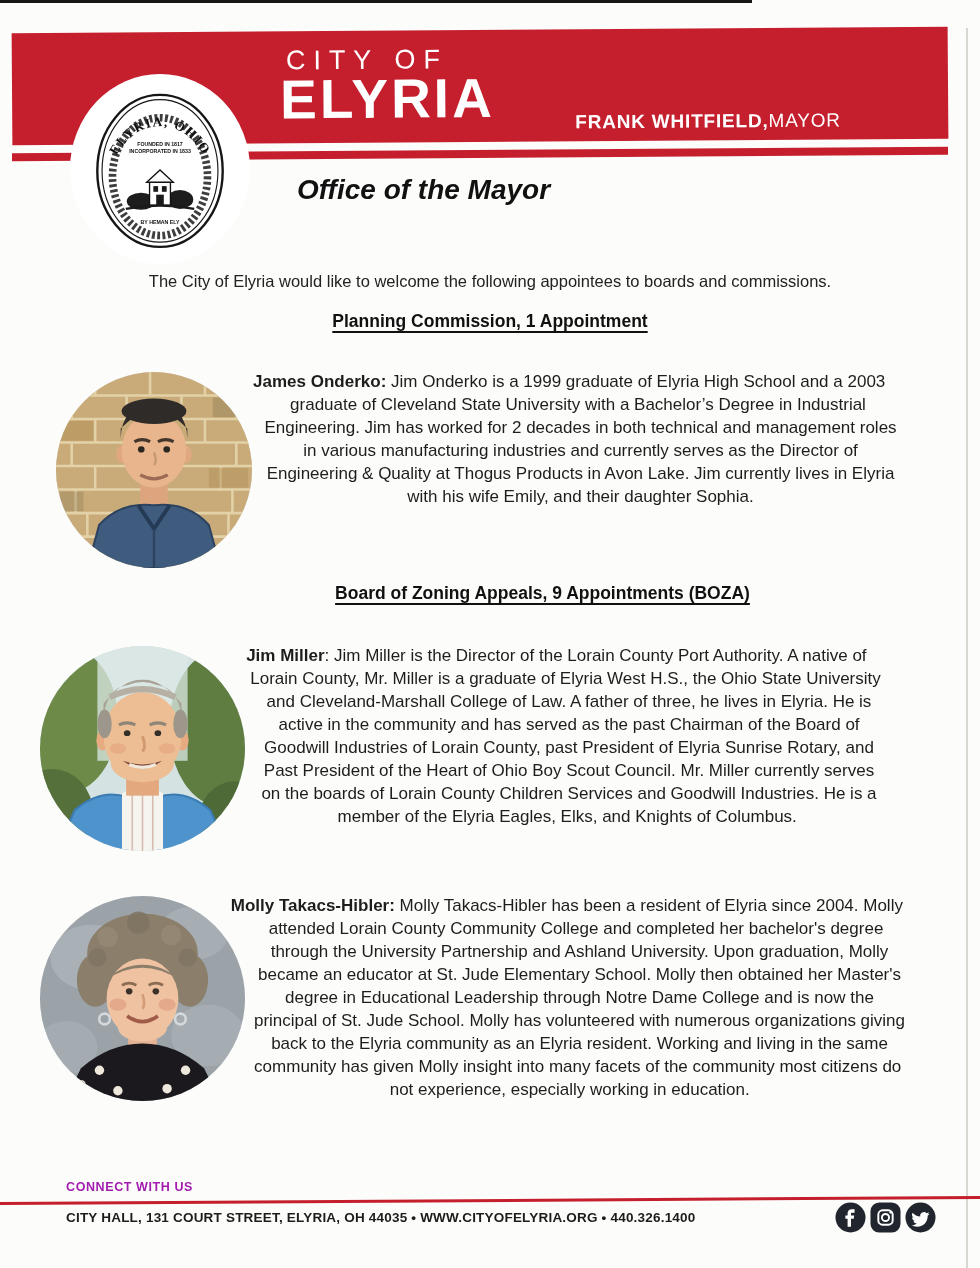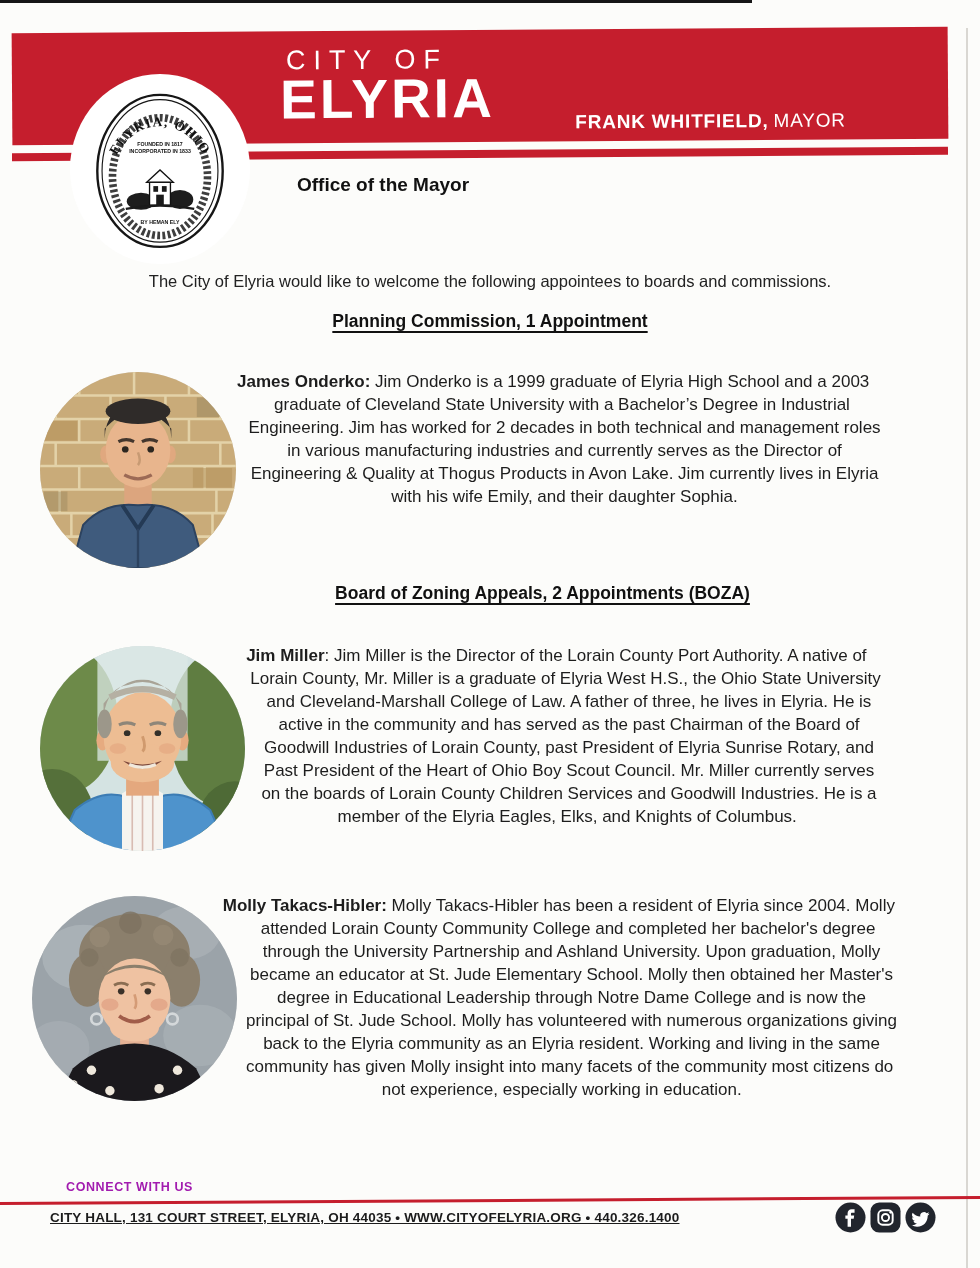--- a/index.html
+++ b/index.html
@@ -23,33 +23,33 @@
   }
   .banner .cityname{
     position:absolute;left:268px;top:41px;color:#fff;
     font-size:55px;font-weight:700;letter-spacing:3px;line-height:1;
   }
   .banner .mayorline{
     position:absolute;left:563px;top:82px;color:#fff;
     font-size:19px;letter-spacing:.8px;white-space:nowrap;
   }
   .banner .mayorline .b{font-weight:700;}
-  .banner .mayorline .l{font-weight:400;margin-left:5px;}
+  .banner .mayorline .l{font-weight:400;}
   .stripe{
     position:absolute;left:12px;top:150px;width:936px;height:8px;
     background:#c51e2d;transform:rotate(-0.4deg);
   }
   .seal-wrap{
     position:absolute;left:70px;top:74px;width:180px;height:190px;
     background:#fff;border-radius:50%;
     display:flex;align-items:center;justify-content:center;
   }
   .office-title{
     position:absolute;left:297px;top:174px;
-    font-size:19px;font-weight:700;color:#111;
+    font-size:28px;font-weight:700;color:#111;font-style:italic;
   }
 
   
   .intro{
     position:absolute;top:272px;left:0;width:100%;margin:0;
     text-align:center;font-size:16.5px;color:#222;
   }
   .sec-heading{
     position:absolute;left:0;width:100%;margin:0;text-align:center;
     font-size:17.5px;font-weight:700;color:#111;
@@ -60,39 +60,39 @@
 
   .bio{position:absolute;}
   .bio .photo{
     float:left;border-radius:50%;overflow:hidden;
     shape-outside:circle(50%);shape-margin:10px;margin:2px 8px 6px 0;
     background:#ddd;
   }
   .bio .photo svg{display:block;width:100%;height:100%;}
   .bio p{margin:0;font-size:17px;line-height:23px;text-align:center;color:#1d1d1d;}
   .bio p strong{font-weight:700;}
-  #bio-onderko{top:370px;left:40px;width:845px;}
+  #bio-onderko{top:370px;left:56px;width:845px;}
   #bio-onderko .photo{width:196px;height:196px;}
   #bio-miller{top:644px;left:40px;width:845px;}
   #bio-miller .photo{width:205px;height:205px;}
-  #bio-molly{top:894px;left:32px;width:866px;}
+  #bio-molly{top:894px;left:40px;width:866px;}
   #bio-molly .photo{width:205px;height:205px;}
 
   
   .connect{
     position:absolute;left:66px;top:1180px;
     font-size:12.5px;font-weight:700;letter-spacing:.6px;color:#a21caf;
   }
   .footer-rule{
     position:absolute;left:0;top:1199px;width:980px;height:2.5px;
     background:#c51e2d;transform:rotate(-0.35deg);
   }
   .address{
-    position:absolute;left:50px;top:1210px;
-    font-size:13.5px;font-weight:700;letter-spacing:.2px;color:#1c1c1c;white-space:nowrap;text-decoration:underline;
+    position:absolute;left:66px;top:1210px;
+    font-size:13.5px;font-weight:700;letter-spacing:.2px;color:#1c1c1c;white-space:nowrap;
   }
   .social{
     position:absolute;right:44px;top:1202px;display:flex;gap:4px;
   }
   .social .si{width:31px;height:31px;display:block;cursor:pointer;}
 </style>
 </head>
 <body>
 
 <div class="page">
@@ -169,21 +169,21 @@
           <path d="M40 35.5 Q44 33.5 48 35.5 M52 35.5 Q56 33.5 60 35.5" fill="none" stroke="#43362d" stroke-width="1.6"></path>
           <ellipse cx="43.5" cy="39.5" rx="1.7" ry="1.6" fill="#2c2620"></ellipse>
           <ellipse cx="56.5" cy="39.5" rx="1.7" ry="1.6" fill="#2c2620"></ellipse>
           <path d="M50 41 Q51.8 45.5 50 47.5" fill="none" stroke="#c79a73" stroke-width="1.3"></path>
           <path d="M43 52.5 Q50 56.5 57 52.5" fill="none" stroke="#9c6a55" stroke-width="1.7"></path>
         </svg>
       </div>
       <p><strong>James Onderko:</strong><span> Jim Onderko is a 1999 graduate of Elyria High School and a 2003 graduate of Cleveland State University with a Bachelor’s Degree in Industrial Engineering. Jim has worked for 2 decades in both technical and management roles in various manufacturing industries and currently serves as the Director of Engineering &amp; Quality at Thogus Products in Avon Lake. Jim currently lives in Elyria with his wife Emily, and their daughter Sophia.</span></p>
     </section>
 
-    <h2 class="sec-heading" id="h-boza">Board of Zoning Appeals, 2 Appointments (BOZA)</h2>
+    <h2 class="sec-heading" id="h-boza">Board of Zoning Appeals, 9 Appointments (BOZA)</h2>
 
     <section class="bio" id="bio-miller">
       <div class="photo" aria-label="Jim Miller portrait">
         <svg viewBox="0 0 100 100" aria-hidden="true">
           <rect width="100" height="100" fill="#d4e3e2"></rect>
           <ellipse cx="12" cy="36" rx="26" ry="36" fill="#6d8a49"></ellipse>
           <ellipse cx="88" cy="40" rx="25" ry="38" fill="#5f7d41"></ellipse>
           <ellipse cx="6" cy="82" rx="20" ry="22" fill="#55703a"></ellipse>
           <ellipse cx="95" cy="86" rx="18" ry="20" fill="#4e6a36"></ellipse>
           <rect x="28" y="0" width="44" height="56" fill="#dce8e6" opacity="0.75"></rect>

